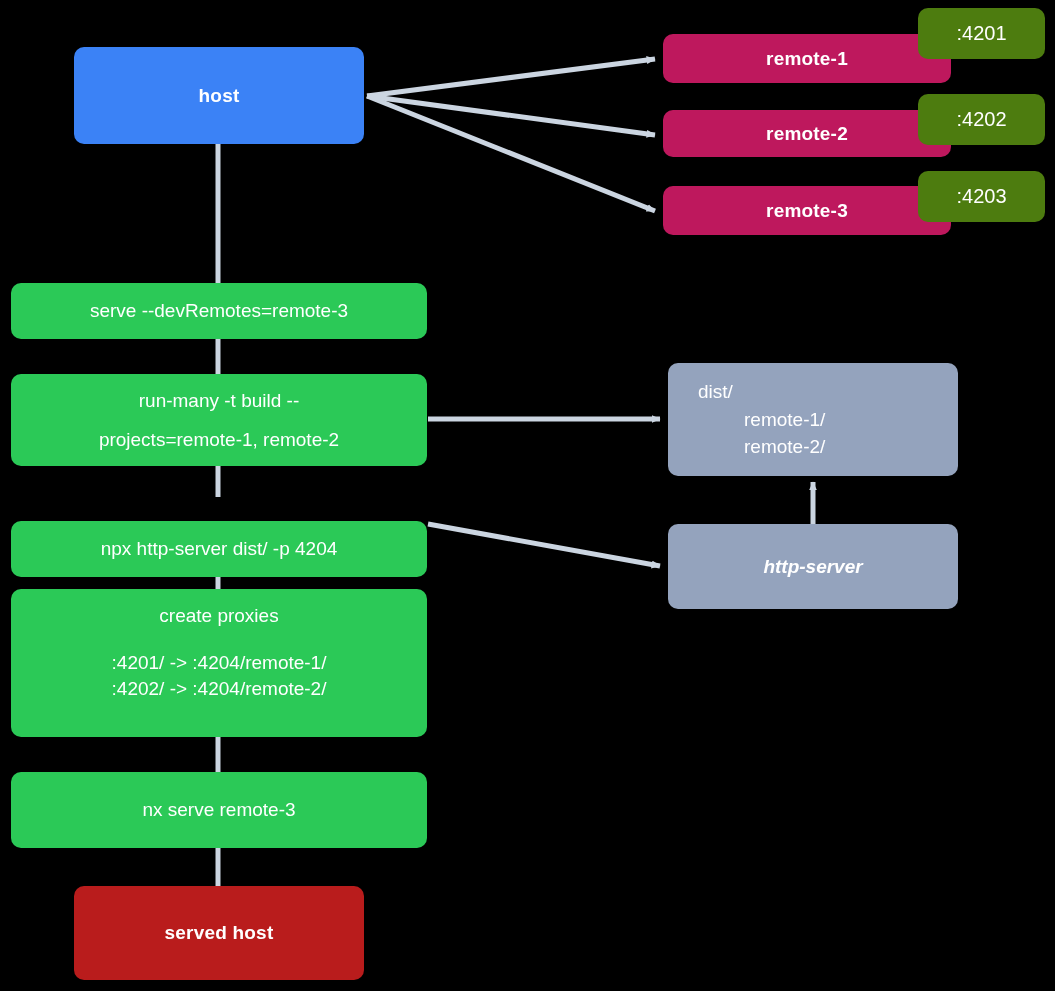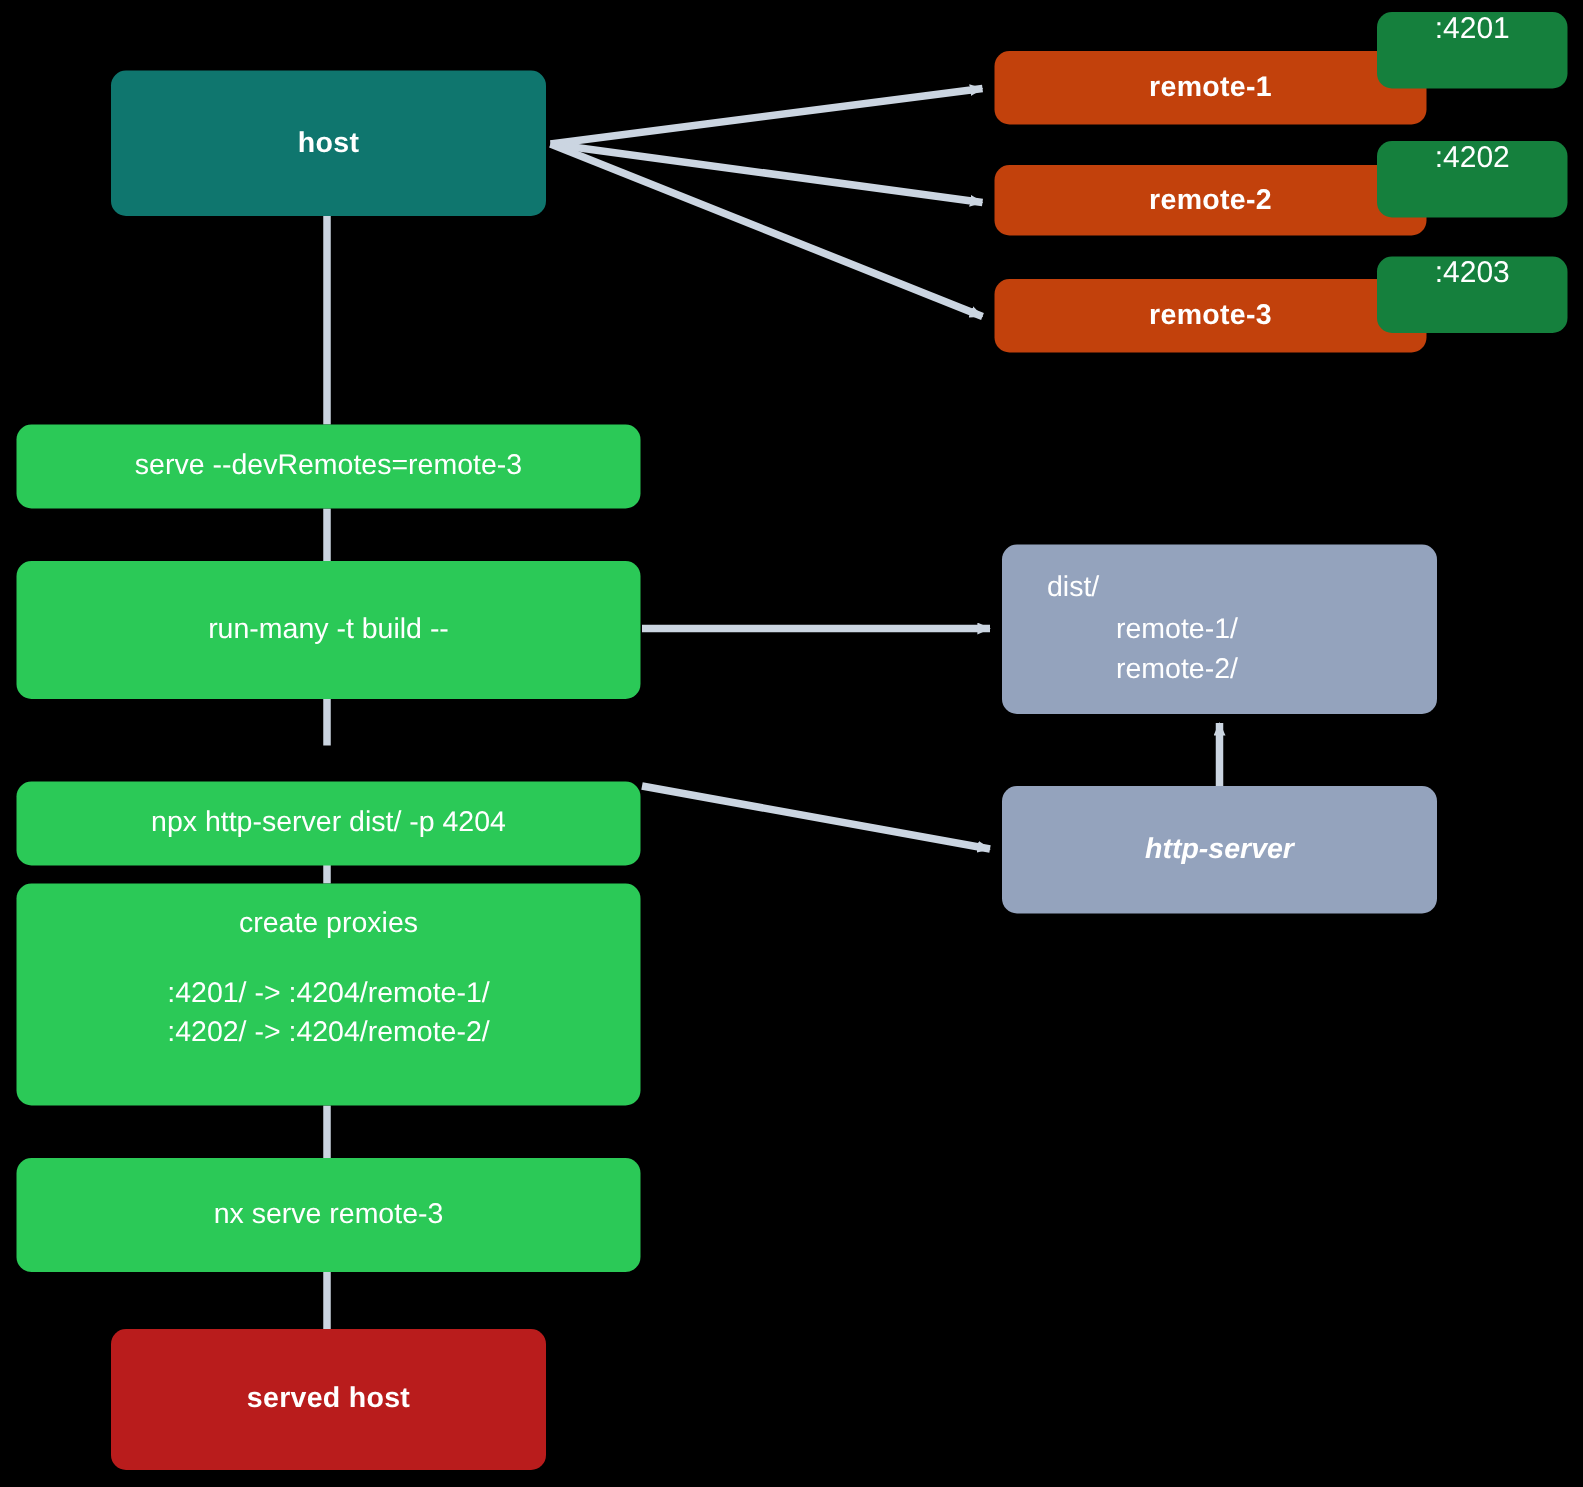--- a/index.html
+++ b/index.html
@@ -30,57 +30,57 @@
     border-radius: 10px;
     display: flex;
     flex-direction: column;
     align-items: center;
     justify-content: center;
     text-align: center;
     color: #ffffff;
     line-height: 1.33;
   }
   .node-host {
-    background: #0f766e;
+    background: #3b82f6;
     font-size: 19px;
     font-weight: bold;
     letter-spacing: 0.2px;
   }
   .node-served {
     background: #b91c1c;
     font-size: 19px;
     font-weight: bold;
     letter-spacing: 0.2px;
   }
   .node-remote {
-    background: #c2410c;
+    background: #be185d;
     font-size: 19px;
     font-weight: bold;
     letter-spacing: 0.2px;
   }
   .node-task {
     background: #2BC957;
     font-size: 19px;
     font-weight: normal;
   }
   .node-gray {
     background: #94A3BD;
     font-size: 19px;
     font-weight: bold;
   }
   .badge-port {
     position: absolute;
     box-sizing: border-box;
     border-radius: 10px;
-    background: #15803d;
+    background: #4d7c0f;
     color: #ffffff;
     font-size: 20px;
     font-weight: normal;
     display: flex;
-    align-items: flex-start;
+    align-items: center;
     justify-content: center;
     z-index: 5;
   }
   .dist-box {
     position: absolute;
     box-sizing: border-box;
     border-radius: 10px;
     background: #94A3BD;
     color: #ffffff;
     font-size: 19px;
@@ -159,20 +159,21 @@
   <div class="badge-port" style="left:918px; top:171px; width:127px; height:51px;">
     <span>:4203</span>
   </div>
 
   <div class="node node-task" style="left:11px; top:283px; width:416px; height:56px;">
     <span>serve --devRemotes=remote-3</span>
   </div>
 
   <div class="node node-task" style="left:11px; top:374px; width:416px; height:92px;gap:13px;">
     <span class="task-sub">run-many -t build --</span>
+    <span class="task-sub">projects=remote-1, remote-2</span>
   </div>
 
   <div class="node node-task" style="left:11px; top:497px; width:416px; height:56px;margin-top:24px;">
     <span>npx http-server dist/ -p 4204</span>
   </div>
 
   <div class="node node-task" style="left:11px; top:589px; width:416px; height:148px; justify-content:flex-start; padding-top:14px;">
     <span class="task-title">create proxies</span>
     <span class="task-gap"></span>
     <span class="task-sub">:4201/ -&gt; :4204/remote-1/</span>

